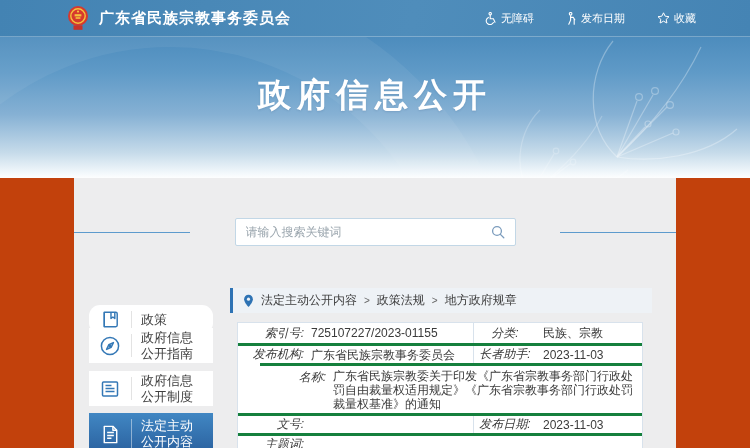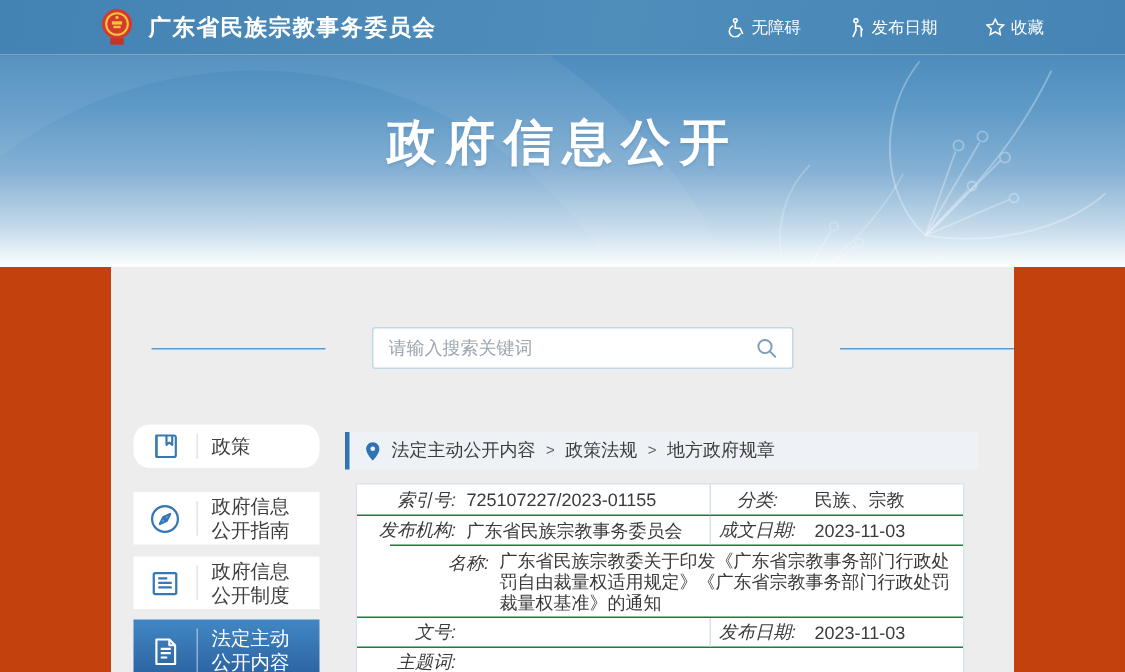--- a/index.html
+++ b/index.html
@@ -33,34 +33,34 @@
     font-size:33px; font-weight:bold; letter-spacing:6px;
     text-shadow:0 1px 2px rgba(40,80,120,0.18);
   }
   .flower-a { position:absolute; right:6px; top:2px; opacity:0.55; }
   .flower-b { position:absolute; right:120px; bottom:-18px; opacity:0.3; }
 
   
   .page-card { position:absolute; left:74px; top:178px; width:602px; height:270px; background:#ededee; }
 
   
-  .search-row { position:absolute; top:40px; left:0; width:100%; display:flex; align-items:center; justify-content:flex-end; }
+  .search-row { position:absolute; top:40px; left:0; width:100%; display:flex; align-items:center; justify-content:space-between; }
   .deco-line { width:116px; height:1px; background:#5d9bcd; }
   .search-box {
     width:281px; height:28px; margin:0 31px; background:#fff;
     border:1px solid #c2d7e6; border-radius:2px;
     display:flex; align-items:center; padding:0 10px;
   }
   .search-box input { flex:1; border:0; outline:none; background:transparent; font-size:12px; color:#333; font-family:inherit; }
   .search-box input::placeholder { color:#9ba6ae; }
   .search-icon { display:flex; cursor:pointer; }
 
   
   .side-item { position:absolute; left:15px; width:124px; background:#fff; display:flex; align-items:center; cursor:pointer; }
-  .si-1 { top:105px; height:29px;border-radius:11px; }
+  .si-1 { top:127px; height:29px;border-radius:11px; }
   .si-2 { top:150px; height:35px; }
   .si-3 { top:193px; height:35px; }
   .si-4 { top:235px; height:42px; background:linear-gradient(180deg,#4187c3 0%,#295f9d 100%); }
   .si-iconbox { width:42px; display:flex; align-items:center; justify-content:center; flex-shrink:0; }
   .si-divider { width:1px; align-self:stretch; margin:6px 0; background:#e3e3e3; }
   .si-4 .si-divider { background:rgba(255,255,255,0.45); }
   .si-label { font-size:13px; color:#3e3e3e; line-height:16px; padding-left:9px; width:64px; }
   .si-4 .si-label { color:#fff; }
 
   
@@ -71,21 +71,21 @@
   }
   .crumb { cursor:pointer; white-space:nowrap; }
   .crumb-sep { margin:0 7px; color:#666; font-size:10px; }
   .pin { margin-right:7px; display:flex; }
 
   
   .detail-table {
     position:absolute; left:163px; top:144px; width:406px;
     background:#fff; border:1px solid #d8e2ec; font-size:12px; color:#3a3a3a;
   }
-  .trow { display:flex; border-top:1px solid #15803d; min-height:20px; }
+  .trow { display:flex; border-top:3px solid #15803d; min-height:20px; }
   .trow:first-child { border-top:0; }
   .trow.tall { min-height:27px;margin-left:22px; }
   .tcell { display:flex; align-items:center; }
   .tcell.left { width:235px; }
   .tcell.right { flex:1; border-left:1px solid #d8e2ec; }
   .tcell.full { flex:1; align-items:flex-start; padding:3px 0 2px; }
   .tlabel { width:66px; text-align:right; flex-shrink:0;font-style:italic; }
   .tcell.right .tlabel { width:62px;text-align:center; }
   .tvalue { margin-left:7px; line-height:14px; padding-right:8px; }
 </style>
@@ -254,21 +254,21 @@
           <span class="tvalue">民族、宗教</span>
         </div>
       </div>
 
       <div class="trow">
         <div class="tcell left">
           <span class="tlabel">发布机构:</span>
           <span class="tvalue">广东省民族宗教事务委员会</span>
         </div>
         <div class="tcell right">
-          <span class="tlabel">成文日期:</span>
+          <span class="tlabel">长者助手:</span>
           <span class="tvalue">2023-11-03</span>
         </div>
       </div>
 
       <div class="trow tall">
         <div class="tcell full">
           <span class="tlabel">名称:</span>
           <span class="tvalue">广东省民族宗教委关于印发《广东省宗教事务部门行政处罚自由裁量权适用规定》《广东省宗教事务部门行政处罚裁量权基准》的通知</span>
         </div>
       </div>

